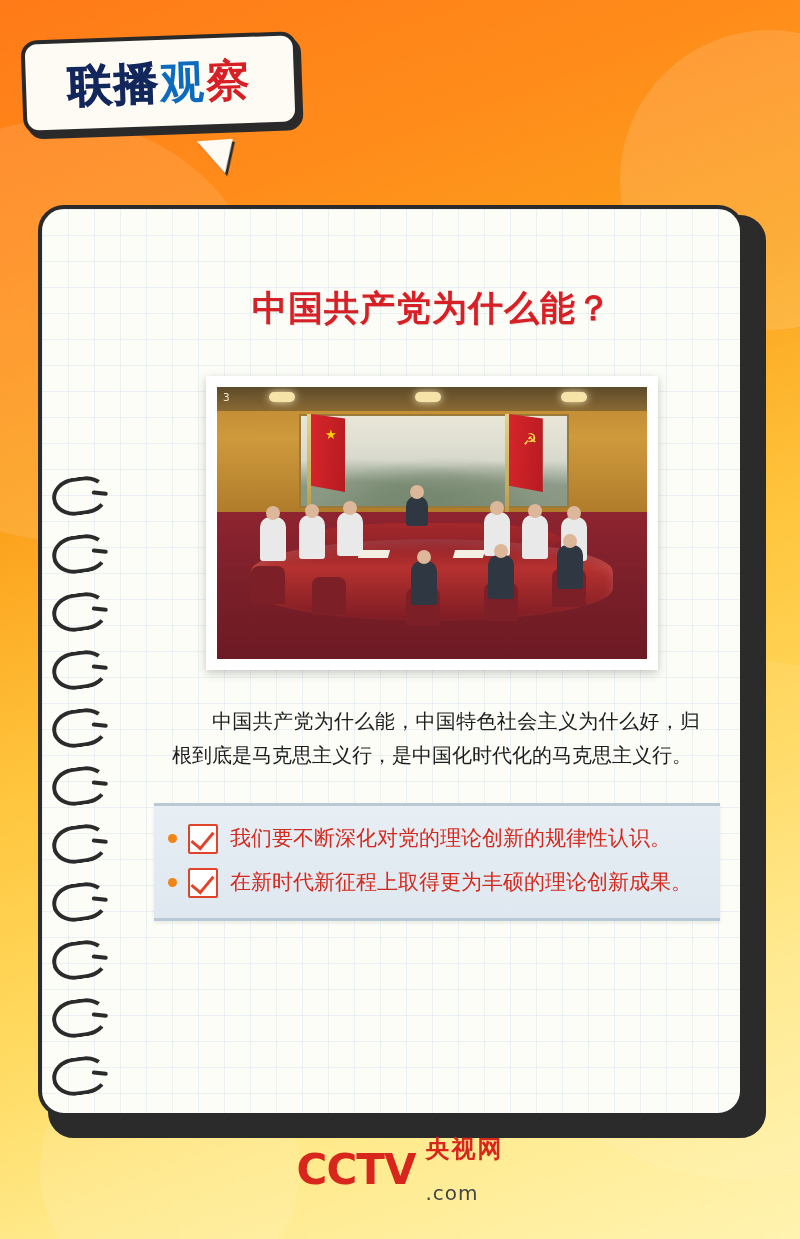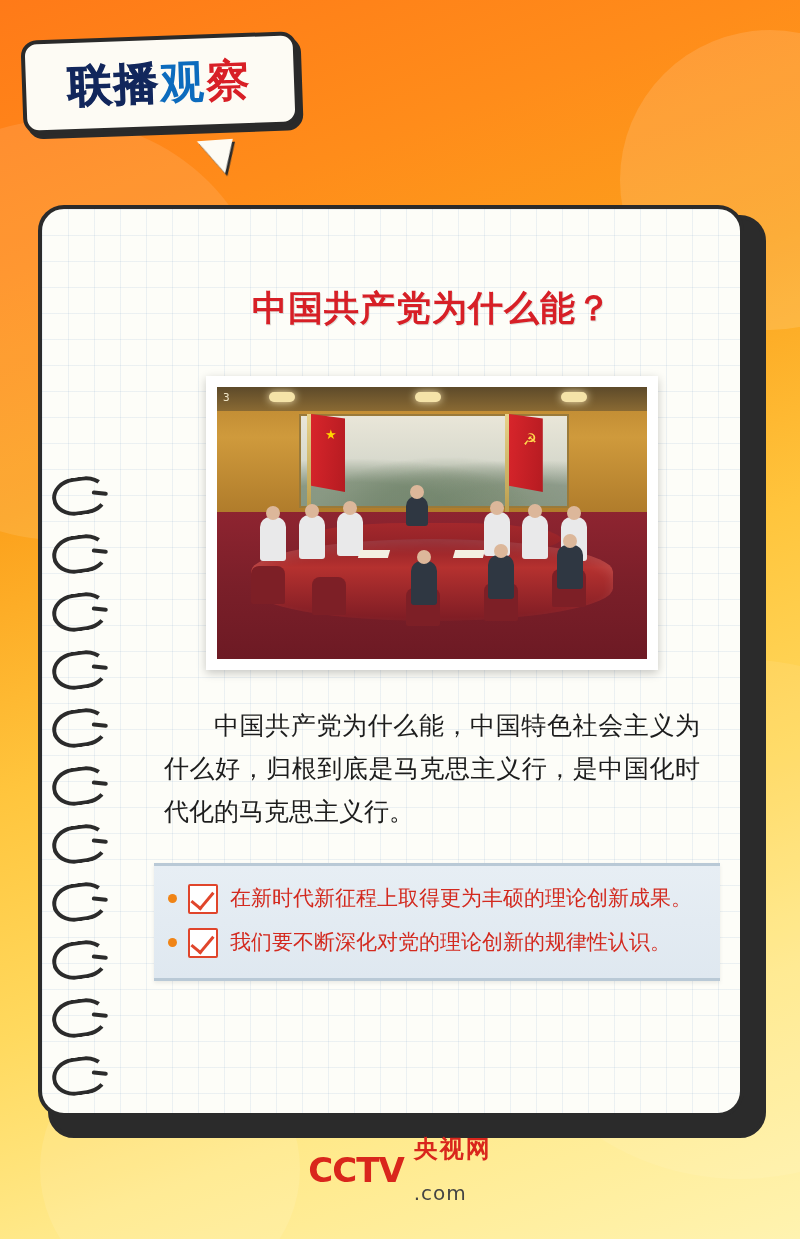--- a/index.html
+++ b/index.html
@@ -259,23 +259,23 @@
   }
   .ph-doc {
     position:absolute; width: 30px; height: 8px; background:#f3efe2; transform: skewX(-16deg);
   }
   .ph-num {
     position:absolute; left:6px; top:4px; color:#f0e6c8; font-size:11px; font-family:"DejaVu Sans Mono",monospace;
   }
 
   
   .para {
-    margin: 34px 4px 0 4px;
-    font-family: "DejaVu Sans", sans-serif;
-    font-size: 25px;
+    margin: 34px 4px 0 12px;
+    font-family: "DejaVu Sans", sans-serif;
+    font-size: 20px;
     line-height: 1.72;
     color: #1d1d1d;
     text-indent: 2em;
     text-align: justify;
   }
 
   
   .callout {
     margin: 30px 0 0 -6px;
     width: 566px;
@@ -331,21 +331,21 @@
     right: 0;
     bottom: 36px;
     display: flex;
     align-items: center;
     justify-content: center;
     gap: 10px;
   }
   .cctv-mark {
     font-family: "DejaVu Sans", sans-serif;
     font-weight: bold;
-    font-size: 34px;
+    font-size: 42px;
     letter-spacing: -1px;
     color: #d9261c;
     line-height: 1;
   }
   .cctv-right {
     display: flex;
     flex-direction: column;
     line-height: 1;
     gap: 20px;
   }
@@ -463,26 +463,26 @@
           <div class="ph-num">3</div>
         </div>
       </div>
 
       <p class="para">中国共产党为什么能，中国特色社会主义为什么好，归根到底是马克思主义行，是中国化时代化的马克思主义行。</p>
 
       <div class="callout">
         <div class="callout-row">
           <span class="dot"></span>
           <span class="check"></span>
-          <span class="callout-text">在新时代新征程上取得更为丰硕的理论创新成果。</span>
+          <span class="callout-text">我们要不断深化对党的理论创新的规律性认识。</span>
         </div>
         <div class="callout-row">
           <span class="dot"></span>
           <span class="check"></span>
-          <span class="callout-text">我们要不断深化对党的理论创新的规律性认识。</span>
+          <span class="callout-text">在新时代新征程上取得更为丰硕的理论创新成果。</span>
         </div>
       </div>
 
     </div>
   </div>
 
   <div class="footer">
     <span class="cctv-mark">CCTV</span>
     <span class="cctv-right">
       <span class="cctv-cn">央视网</span>

